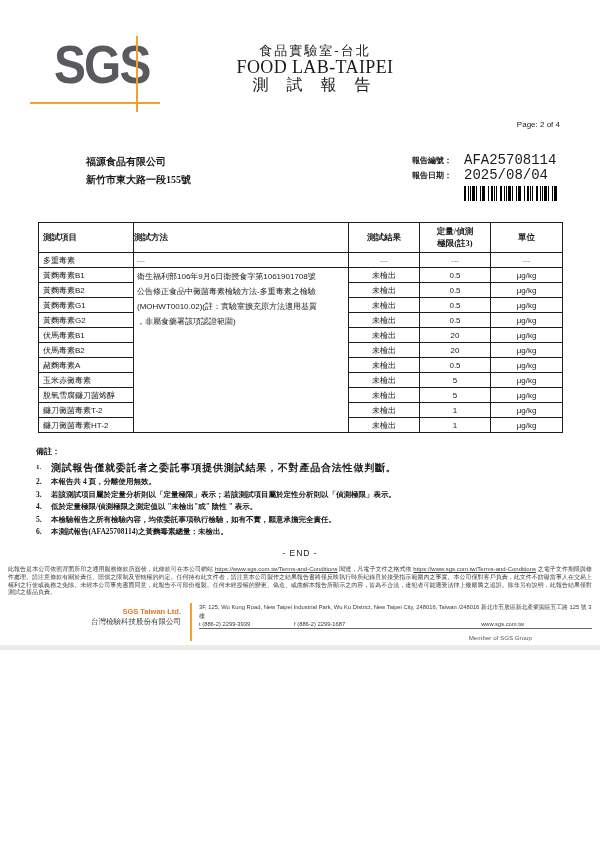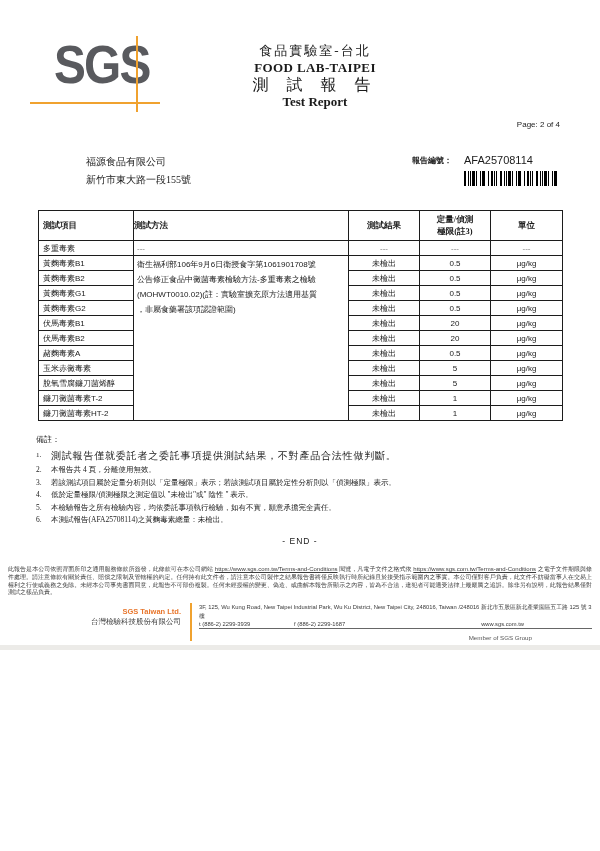--- a/index.html
+++ b/index.html
@@ -11,33 +11,33 @@
   
   .header { display:flex; padding:42px 38px 0 30px; }
   .logo-wrap { width:168px; position:relative; height:76px; flex:none; }
   .logo-text { position:absolute; left:24px; top:-8px; font-family:"Liberation Sans", sans-serif;
                font-weight:800; font-size:52px; color:#595a5e; letter-spacing:-2px;
                transform:scale(0.92,1.02); transform-origin:left top; }
   .logo-hline { position:absolute; left:0; top:60px; width:130px; height:2px; background:#f0a22f; }
   .logo-vline { position:absolute; left:106px; top:-6px; width:2px; height:76px; background:#f0a22f; }
   .titles { flex:1; text-align:center; padding-top:0; }
   .t-zh1 { font-size:13px; letter-spacing:2px; line-height:17px; }
-  .t-en1 { font-size:13px; font-weight:700; letter-spacing:0.4px; line-height:17px; }
+  .t-en1 { font-size:18px; font-weight:400; letter-spacing:0.4px; line-height:17px; }
   .t-zh2 { font-size:16px; letter-spacing:7px; line-height:17px; }
   .t-en2 { font-size:13px; font-weight:700; line-height:17px; }
   .right-spacer { width:130px; flex:none; }
   .page-num { text-align:right; padding-right:40px; font-size:8px; font-family:"Liberation Sans", sans-serif; color:#222; margin-top:2px; }
 
   
   .info-row { display:flex; justify-content:space-between; margin:24px 38px 0 38px; }
-  .client { margin-left:48px; font-weight:400; font-size:10px; line-height:18px; }
+  .client { margin-left:48px; font-weight:700; font-size:10px; line-height:18px; }
   .meta { width:150px; flex:none; }
   .meta-row { display:flex; line-height:15px; }
   .meta-label { width:52px; font-size:8px; font-weight:700; flex:none; }
-  .meta-value { font-family:Liberation Sans, sans-serif; font-size:11px; }
+  .meta-value { font-family:Liberation Mono, monospace; font-size:14px; }
   .barcode { margin-left:52px; margin-top:3px; width:93px; height:15px;
     background:
       repeating-linear-gradient(90deg,#000 0 1px, rgba(0,0,0,0) 1px 4px),
       repeating-linear-gradient(90deg,#000 0 2px, rgba(0,0,0,0) 2px 9px),
       repeating-linear-gradient(90deg,#000 0 1px, rgba(0,0,0,0) 1px 6px); }
 
   
   table.results { border-collapse:collapse; margin:21px 38px 0 38px; width:524px;
                   font-family:"Liberation Sans", sans-serif; font-size:8px; table-layout:fixed; }
   table.results th, table.results td { border:1px solid #1c1c1c; }
@@ -47,21 +47,21 @@
   .c-item  { width:95px; text-align:left; padding-left:4px; }
   .c-method{ width:215px; text-align:left; }
   .c-result{ width:71px; text-align:center; }
   .c-limit { width:71px; text-align:center;margin-top:48px; }
   .c-unit  { width:72px; text-align:center; }
   td.merged { vertical-align:top; padding-top:1px; }
   td.merged div { line-height:15px; white-space:nowrap; }
   .dash { color:#7d7d7d; }
 
   
-  .notes { margin:13px 40px 0 36px; }
+  .notes { margin:13px 40px 0 36px;font-weight:bold; }
   .notes-label { font-size:8px; line-height:12px; }
   .note { display:flex; align-items:flex-start; }
   .note .num { width:15px; flex:none; font-size:7.5px; line-height:12px; }
   .note .txt { font-size:7.5px; line-height:12.5px; }
   .note.big { margin:2px 0 1px 0; }
   .note.big .num { font-size:7px; padding-top:1px; }
   .note.big .txt { font-size:10px; line-height:15px; letter-spacing:0.8px; }
   .end-mark { text-align:center; font-size:8.5px; font-family:"Liberation Sans", sans-serif; margin-top:9px; letter-spacing:1px; }
 
   
@@ -89,35 +89,38 @@
   <div class="header">
     <div class="logo-wrap">
       <div class="logo-text">SGS</div>
       <div class="logo-hline"></div>
       <div class="logo-vline"></div>
     </div>
     <div class="titles">
       <div class="t-zh1">食品實驗室-台北</div>
       <div class="t-en1">FOOD LAB-TAIPEI</div>
       <div class="t-zh2">測 試 報 告</div>
-      <div class="t-en2">Test Report</div>
     </div>
     <div class="right-spacer"></div>
   </div>
   <div class="page-num">Page: 2 of 4</div>
 
   <div class="info-row">
     <div class="client">
       <div>福源食品有限公司</div>
       <div>新竹市東大路一段155號</div>
     </div>
     <div class="meta">
       <div class="meta-row">
         <span class="meta-label">報告編號：</span>
         <span class="meta-value">AFA25708114</span>
+      </div>
+      <div class="meta-row">
+        <span class="meta-label">報告日期：</span>
+        <span class="meta-value">2025/08/04</span>
       </div>
       <div class="barcode"></div>
     </div>
   </div>
 
   <table class="results">
     <thead>
       <tr>
         <th class="c-item">測試項目</th>
         <th class="c-method">測試方法</th>

